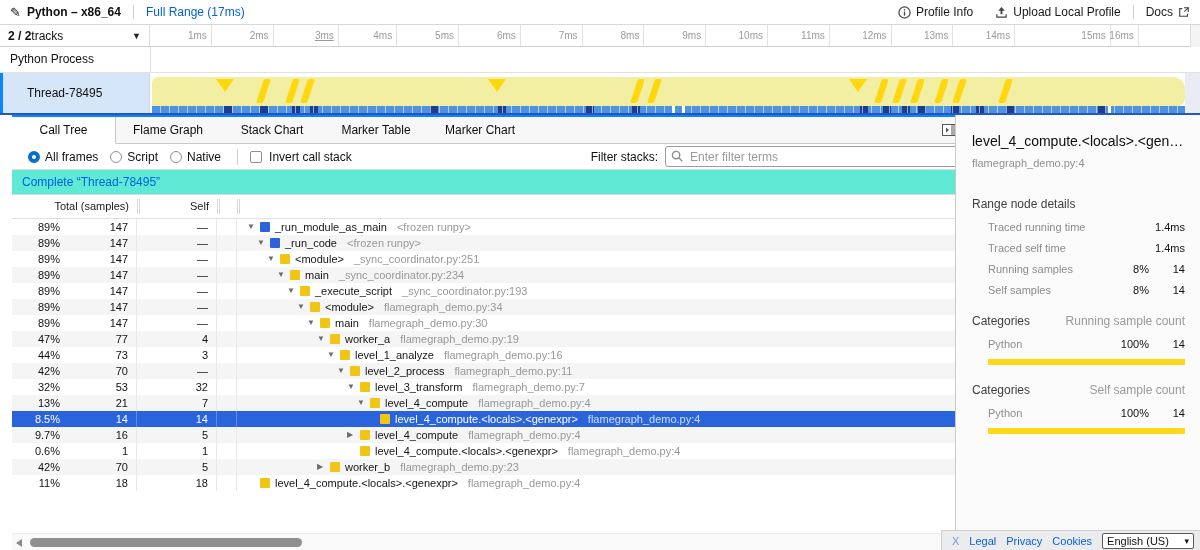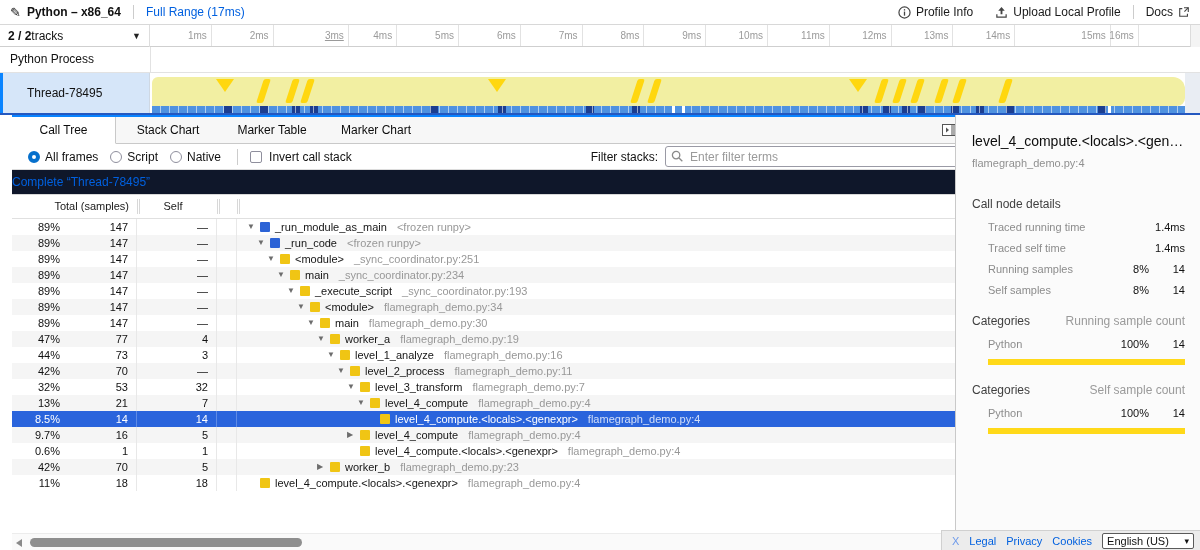--- a/index.html
+++ b/index.html
@@ -67,28 +67,28 @@
   .rlabel { margin-right:12px; }
   .set-div { width:1px; height:16px; background:#ccc; margin:0 12px 0 4px; }
   .checkbox { width:12px; height:12px; border:1px solid #8f8f9d; border-radius:2px; background:#fff; margin-right:7px; flex:none; }
   .filter-label { margin-left:auto; margin-right:7px; }
   .filter-wrap { position:relative; margin-right:7px; }
   .filter-wrap svg { position:absolute; left:6px; top:4px; }
   .filter-input { width:295px; height:21px; border:1px solid #9a9aa5; border-radius:3px;
                   padding:0 6px 0 24px; font-size:12px; font-family:"Liberation Sans",sans-serif; color:#222; }
   .filter-input::placeholder { color:#9a9a9a; }
 
-  .breadcrumb { position:absolute; left:0; top:55px; width:955px; height:25px; background:#0f172a;
-                border-bottom:1px solid #d8d8d8; font-size:12px; line-height:24px; }
+  .breadcrumb { position:absolute; left:0; top:55px; width:955px; height:25px; background:#5eead4;
+                border-bottom:1px solid #d8d8d8; font-size:12px; line-height:24px; padding-left:10px; }
   .crumb { color:#0060df; cursor:pointer; }
 
   .thead { position:absolute; left:0; top:80px; width:955px; height:24px; background:#fff;
            border-bottom:1px solid #e0e0e0; font-size:11px; line-height:23px; color:#1a1a1a; }
   .h-total { position:absolute; left:0; width:117px; text-align:right; }
-  .h-self  { position:absolute; left:125px; width:72px; text-align:center; }
+  .h-self  { position:absolute; left:125px; width:72px; text-align:right; }
   .dbl { position:absolute; top:4px; width:3px; height:15px; border-left:1px solid #d8d8d8; border-right:1px solid #d8d8d8; }
 
   .rows { position:absolute; left:0; top:104px; width:955px; }
   .tree-row { display:flex; height:16px; line-height:16px; font-size:11px; background:#fff; cursor:default; }
   .tree-row.alt { background:#f5f5f5; }
   .tree-row.sel { background:#2a64dc; color:#fff; }
   .c-pct { width:48px; text-align:right; flex:none; }
   .c-cnt { width:77px; text-align:right; flex:none; padding-right:8px; border-right:1px solid #e8e8e8; }
   .c-self { width:80px; text-align:right; flex:none; padding-right:8px; border-right:1px solid #e8e8e8; }
   .c-gap { width:20px; flex:none; border-right:1px solid #e8e8e8; }
@@ -174,21 +174,21 @@
 
 <div class="ruler">
   <div class="tracks-cell">
     <span class="tracks-count">2 / 2</span>
     <span>tracks</span>
     <span class="tracks-caret">▼</span>
   </div>
   <div style="position:absolute; inset:0; left:150px;">
       <div class="tick" style="left: 0px; width: 61.8px;">1ms</div>
       <div class="tick" style="left: 61.8px; width: 61.8px;">2ms</div>
-      <div class="tick" style="left: 137px; width: 61.8px; text-decoration: underline;">3ms</div>
+      <div class="tick" style="left: 127px; width: 61.8px; text-decoration: underline;">3ms</div>
       <div class="tick" style="left: 185.4px; width: 61.8px;">4ms</div>
       <div class="tick" style="left: 247.2px; width: 61.8px;">5ms</div>
       <div class="tick" style="left: 309px; width: 61.8px;">6ms</div>
       <div class="tick" style="left: 370.8px; width: 61.8px;">7ms</div>
       <div class="tick" style="left: 432.6px; width: 61.8px;">8ms</div>
       <div class="tick" style="left: 494.4px; width: 61.8px;">9ms</div>
       <div class="tick" style="left: 556.2px; width: 61.8px;">10ms</div>
       <div class="tick" style="left: 618px; width: 61.8px;">11ms</div>
       <div class="tick" style="left: 679.8px; width: 61.8px;">12ms</div>
       <div class="tick" style="left: 741.6px; width: 61.8px;">13ms</div>
@@ -248,20 +248,21 @@
         <div class="gap-sq" style="left: 530px;"></div>
         <div class="gap-sq" style="left: 956px;"></div>
       </div>
   </div>
 </div>
 <div class="blue-divider"></div>
 
 <div class="main-left">
   <div class="tabstrip">
     <div class="tab sel">Call Tree</div>
+    <div class="tab">Flame Graph</div>
     <div class="tab">Stack Chart</div>
     <div class="tab">Marker Table</div>
     <div class="tab">Marker Chart</div>
     <span class="sidebar-toggle">
       <svg width="15" height="12" viewBox="0 0 15 12">
           <rect x="0.5" y="0.5" width="14" height="11" fill="#fff" stroke="#555"></rect>
           <rect x="9" y="1" width="5" height="10" fill="#aaa"></rect>
           <path d="M4 3.5 L7 6 L4 8.5 Z" fill="#555"></path>
         </svg>
     </span>
@@ -508,21 +509,21 @@
 
   <div class="hscroll">
     <div class="hs-arrow"></div>
     <div class="hs-thumb"></div>
   </div>
 </div>
 
 <div class="sidebar">
   <div class="sb-title">level_4_compute.&lt;locals&gt;.&lt;genexpr&gt;</div>
   <div class="sb-sub">flamegraph_demo.py:4</div>
-  <div class="sb-section">Call node details</div>
+  <div class="sb-section">Range node details</div>
 
   <div class="sb-row sb-ind">
     <span class="sb-label">Traced running time</span>
     <span class="sb-wide">1.4ms</span>
   </div>
   <div class="sb-row sb-ind">
     <span class="sb-label">Traced self time</span>
     <span class="sb-wide">1.4ms</span>
   </div>
   <div class="sb-row sb-ind">

